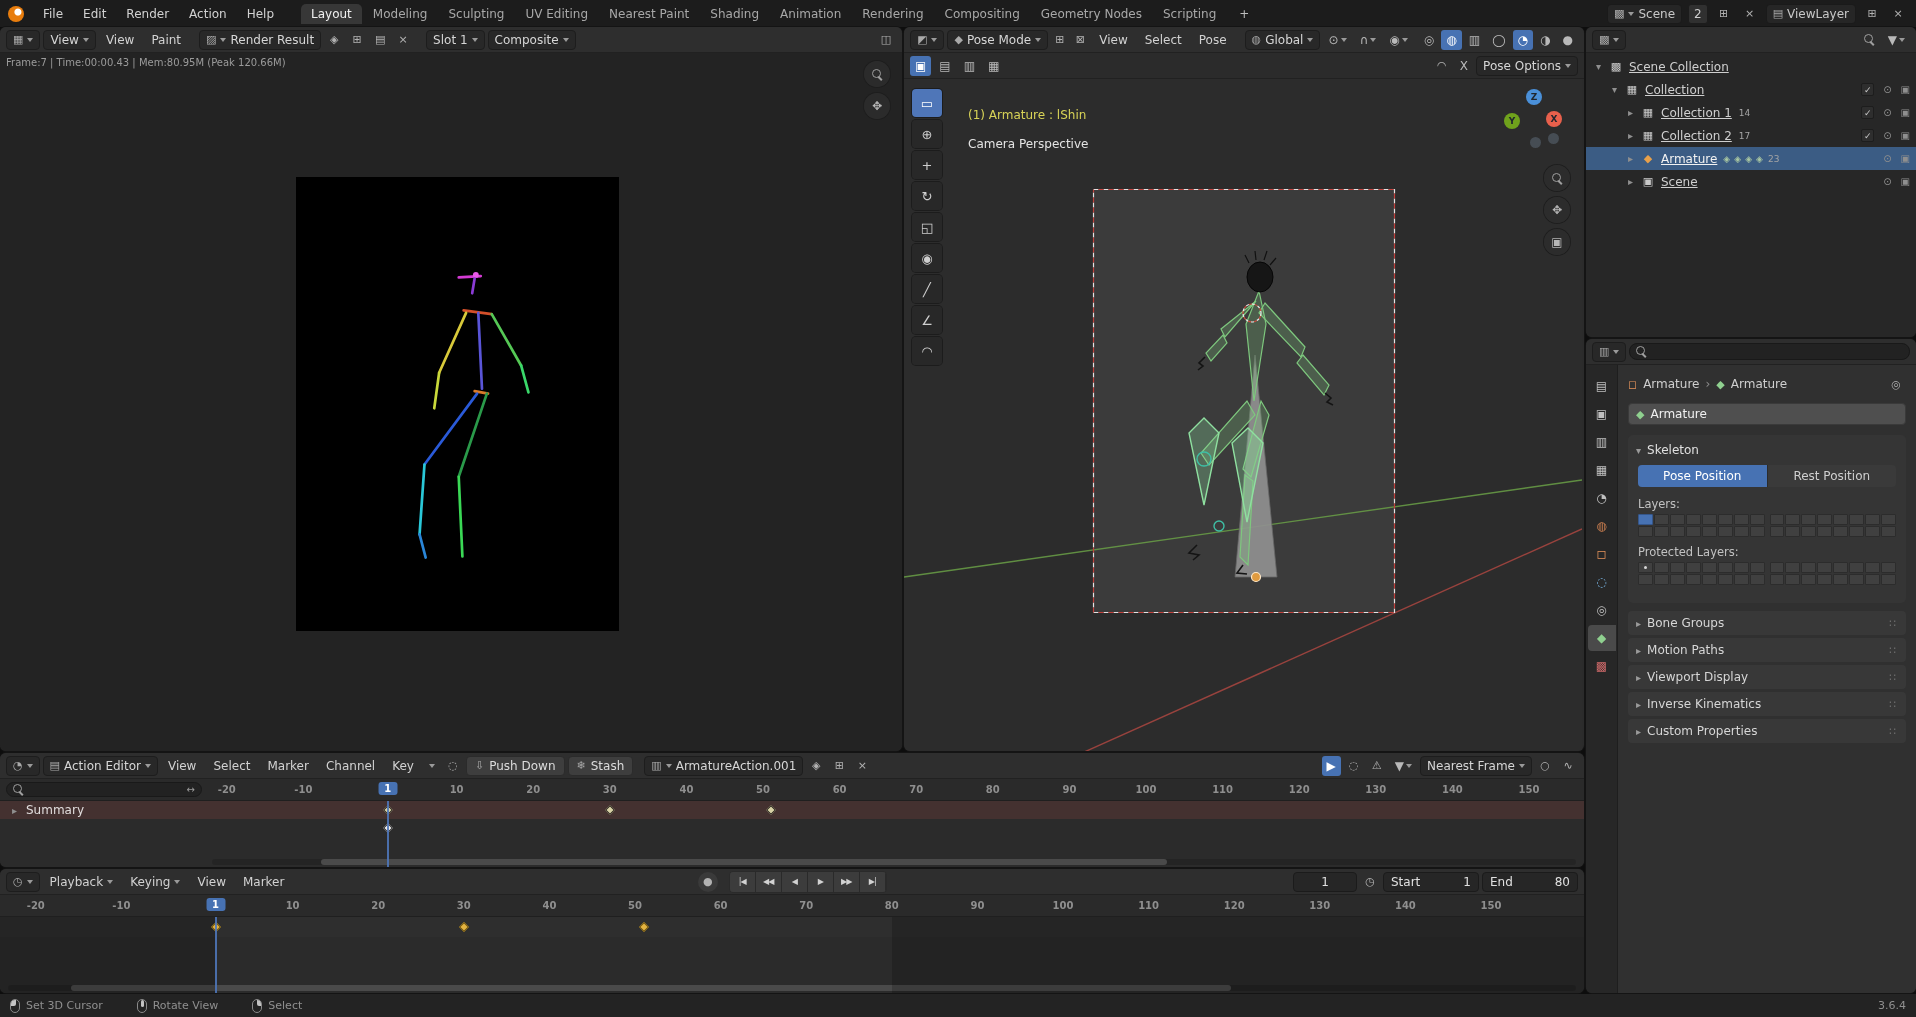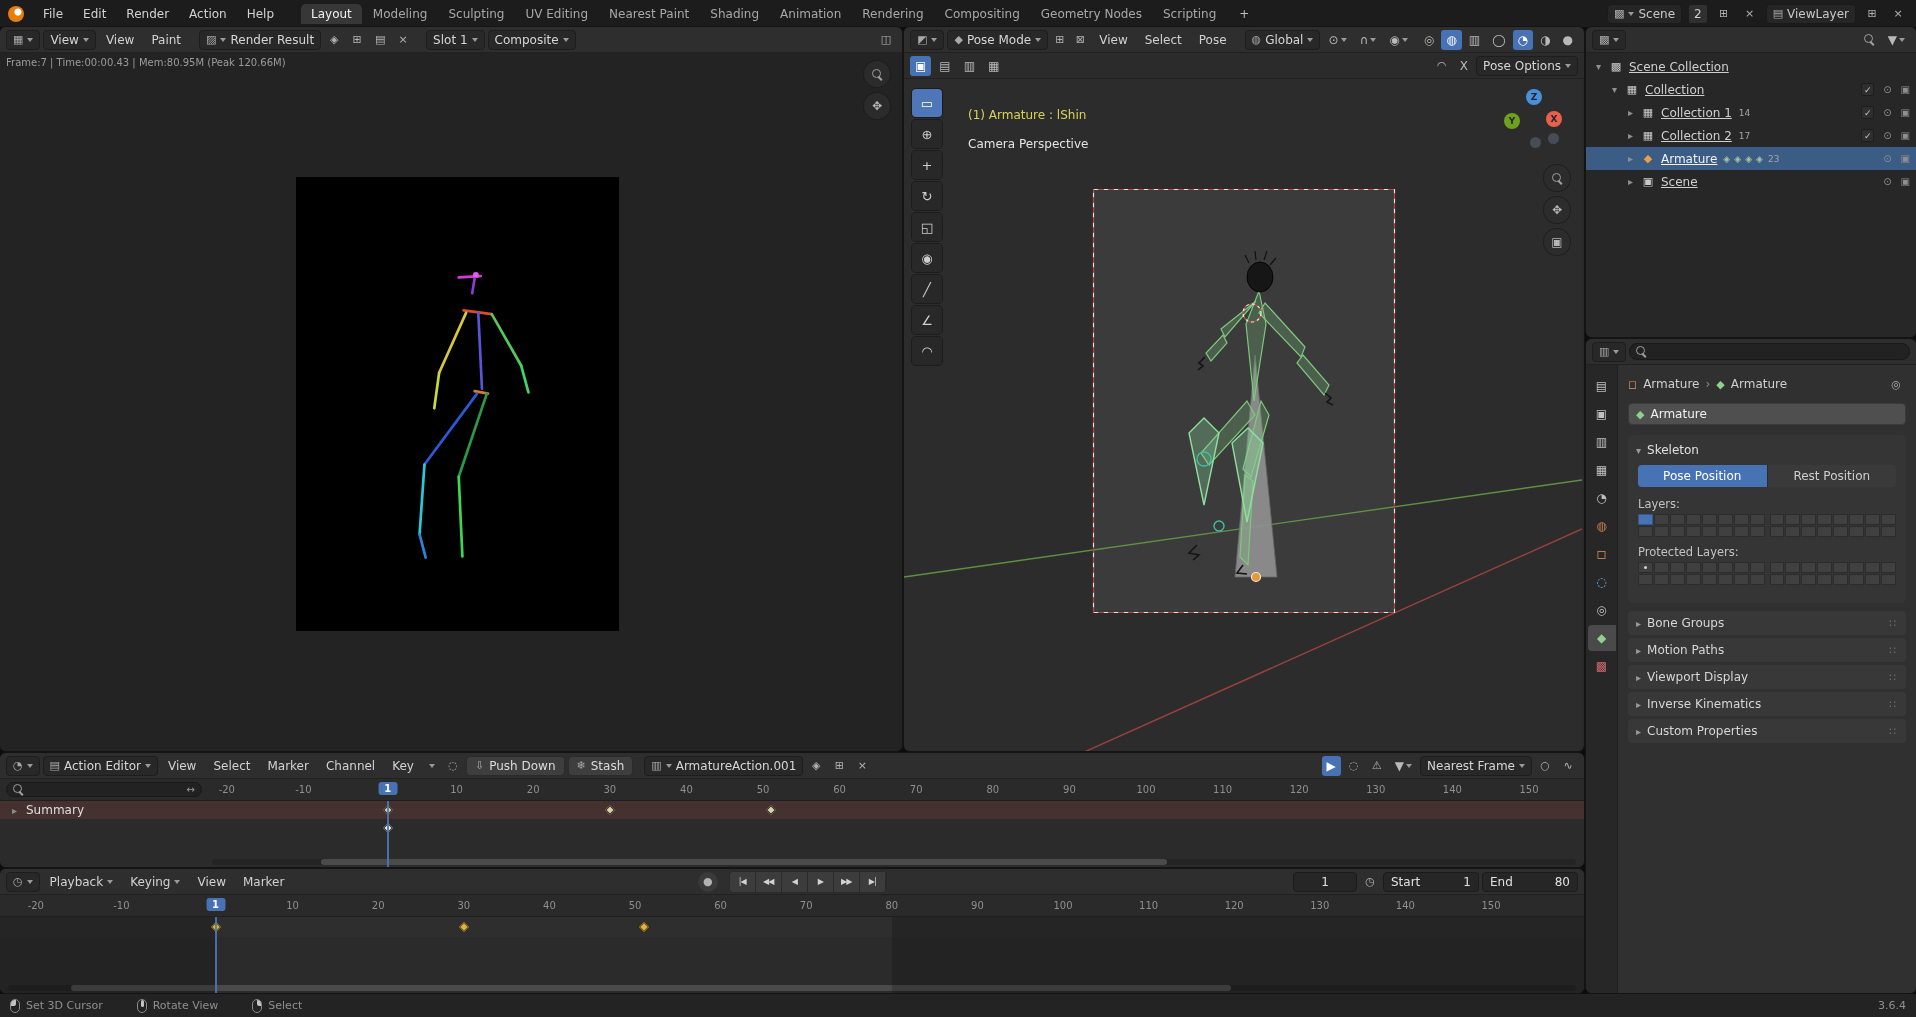--- a/index.html
+++ b/index.html
@@ -95,21 +95,21 @@
   .pc-drag{color:#6f6f6f;letter-spacing:2px;font-size:11px;}
 
   
   .ds{flex:0 0 114px;display:flex;flex-direction:column;}
   .tl{flex:0 0 124px;display:flex;flex-direction:column;}
   .ed-body{position:relative;flex:1;background:#2b2b2b;overflow:hidden;}
   .rulerrow{display:flex;height:22px;}
   .chansearch{flex:0 0 208px;background:#2a2a2a;border-bottom:1px solid #1f1f1f;display:flex;align-items:center;padding:0 6px;}
   .searchbox{flex:1;background:#222;border:1px solid #191919;border-radius:8px;height:15px;display:flex;align-items:center;gap:4px;padding:0 6px;color:#9a9a9a;font-size:10px;justify-content:space-between;}
   .ruler{position:relative;flex:1;background:#2a2a2a;border-bottom:1px solid #1f1f1f;overflow:hidden;}
-  .tick{position:absolute;top:5px;transform:translateX(-50%);font-size:10px;color:#8f8f8f;}
+  .tick{position:absolute;top:5px;transform:translateX(-50%);font-size:10px;color:#8f8f8f;font-weight:bold;}
   .cfbadge{position:absolute;top:3px;transform:translateX(-50%);background:#4772b3;color:#fff;font-size:10px;font-weight:bold;border-radius:3px;padding:1px 6px;z-index:4;}
   .ds-summary{position:relative;height:18px;background:#443130;display:flex;align-items:center;gap:5px;padding-left:8px;color:#e0dcdc;}
   .ds-row2{position:relative;height:18px;background:#2b2b2b;}
   .ds-rest{flex:1;display:flex;}
   .ds-chanrest{flex:0 0 208px;background:#262626;}
   .ds-keysrest{flex:1;background:#2b2b2b;}
   .key{position:absolute;top:50%;width:7px;height:7px;transform:translate(-50%,-50%) rotate(45deg);z-index:2;}
   .k-summary{background:#d8d2a6;border:1px solid #2b2520;}
   .k-white{background:#ececec;border:1px solid #303030;}
   .k-sel{background:#e3b341;border:1px solid #6e5410;}

